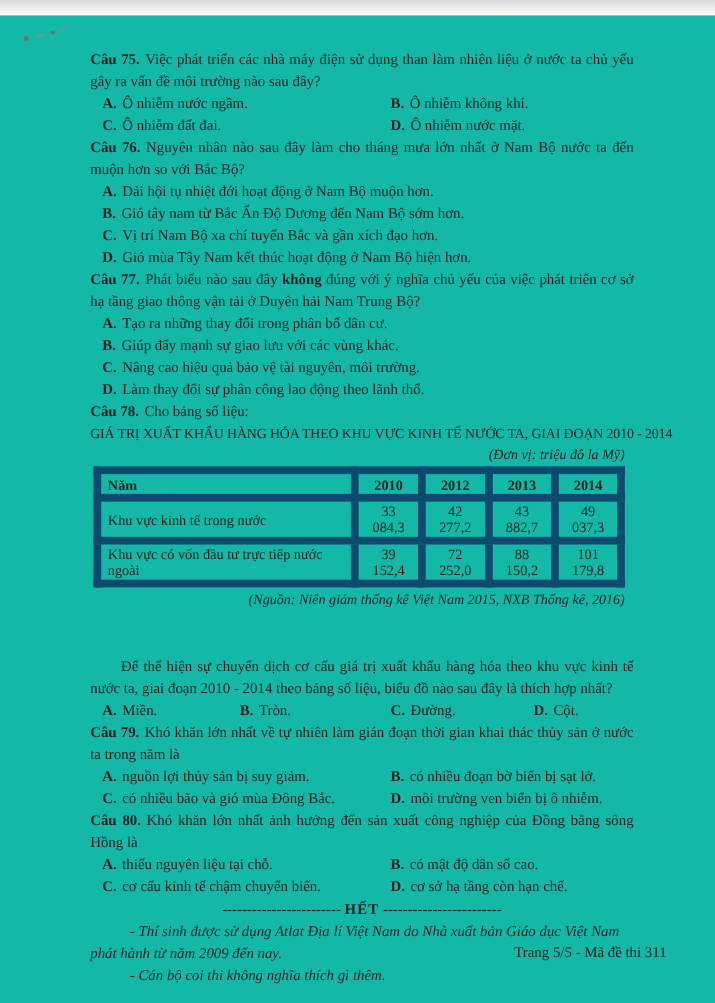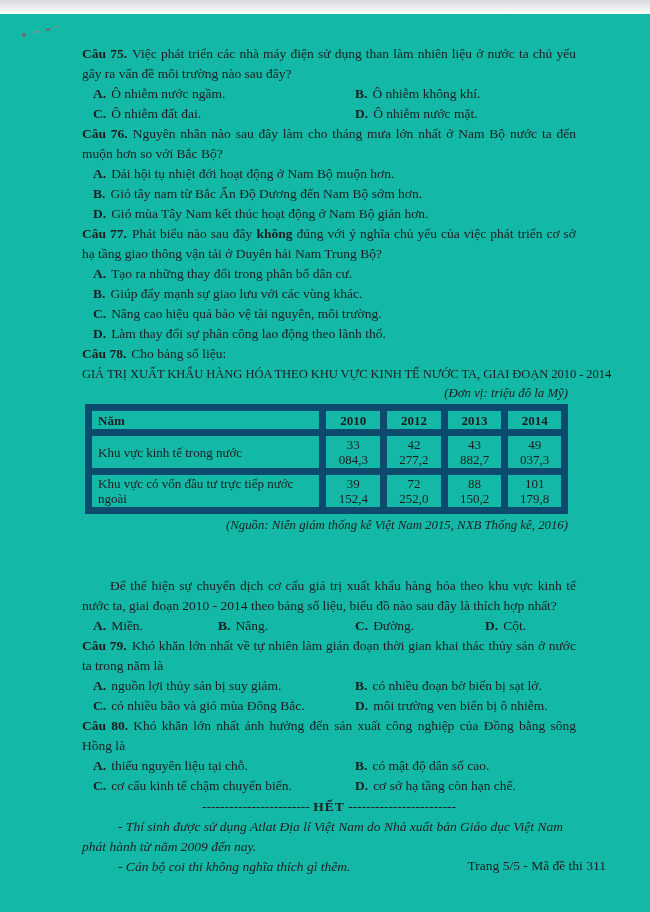--- a/index.html
+++ b/index.html
@@ -71,21 +71,22 @@
         <span class="opt"><b class="opt-letter">C.</b><span>Ô nhiễm đất đai.</span></span>
         <span class="opt"><b class="opt-letter">D.</b><span>Ô nhiễm nước mặt.</span></span>
       </div>
     </div>
 
     <div>
       <p class="stem"><b class="qnum">Câu 76.</b><span>Nguyên nhân nào sau đây làm cho tháng mưa lớn nhất ở Nam Bộ nước ta đến muộn hơn so với Bắc Bộ?</span></p>
       <div class="opts-list">
         <span class="opt"><b class="opt-letter">A.</b><span>Dải hội tụ nhiệt đới hoạt động ở Nam Bộ muộn hơn.</span></span>
         <span class="opt"><b class="opt-letter">B.</b><span>Gió tây nam từ Bắc Ấn Độ Dương đến Nam Bộ sớm hơn.</span></span>
-        <span class="opt"><b class="opt-letter">D.</b><span>Gió mùa Tây Nam kết thúc hoạt động ở Nam Bộ gián hơn.</span></span>
+        <span class="opt"><b class="opt-letter">C.</b><span>Vị trí Nam Bộ xa chí tuyến Bắc và gần xích đạo hơn.</span></span>
+        <span class="opt"><b class="opt-letter">D.</b><span>Gió mùa Tây Nam kết thúc hoạt động ở Nam Bộ hiện hơn.</span></span>
       </div>
     </div>
 
     <div>
       <p class="stem"><b class="qnum">Câu 77.</b><span>Phát biểu nào sau đây </span><b class="bold">không</b><span> đúng với ý nghĩa chủ yếu của việc phát triển cơ sở hạ tầng giao thông vận tải ở Duyên hải Nam Trung Bộ?</span></p>
       <div class="opts-list">
         <span class="opt"><b class="opt-letter">A.</b><span>Tạo ra những thay đổi trong phân bố dân cư.</span></span>
         <span class="opt"><b class="opt-letter">B.</b><span>Giúp đẩy mạnh sự giao lưu với các vùng khác.</span></span>
         <span class="opt"><b class="opt-letter">C.</b><span>Nâng cao hiệu quả bảo vệ tài nguyên, môi trường.</span></span>
         <span class="opt"><b class="opt-letter">D.</b><span>Làm thay đổi sự phân công lao động theo lãnh thổ.</span></span>
@@ -125,21 +126,21 @@
           <td class="c">72 252,0</td>
           <td class="c">88 150,2</td>
           <td class="c">101 179,8</td>
         </tr>
       </tbody>
         </table>
       <p class="tbl-note">(Nguồn: Niên giám thống kê Việt Nam 2015, NXB Thống kê, 2016)</p>
       <p class="q78-intro">Để thể hiện sự chuyển dịch cơ cấu giá trị xuất khẩu hàng hóa theo khu vực kinh tế nước ta, giai đoạn 2010 - 2014 theo bảng số liệu, biểu đồ nào sau đây là thích hợp nhất?</p>
       <div class="opts-row4">
         <span class="opt"><b class="opt-letter">A.</b><span>Miền.</span></span>
-        <span class="opt"><b class="opt-letter">B.</b><span>Nâng.</span></span>
+        <span class="opt"><b class="opt-letter">B.</b><span>Tròn.</span></span>
         <span class="opt"><b class="opt-letter">C.</b><span>Đường.</span></span>
         <span class="opt"><b class="opt-letter">D.</b><span>Cột.</span></span>
       </div>
     </div>
 
     <div>
       <p class="stem"><b class="qnum">Câu 79.</b><span>Khó khăn lớn nhất về tự nhiên làm gián đoạn thời gian khai thác thủy sản ở nước ta trong năm là</span></p>
       <div class="opts-2col">
         <span class="opt"><b class="opt-letter">A.</b><span>nguồn lợi thủy sản bị suy giảm.</span></span>
         <span class="opt"><b class="opt-letter">B.</b><span>có nhiều đoạn bờ biển bị sạt lở.</span></span>

